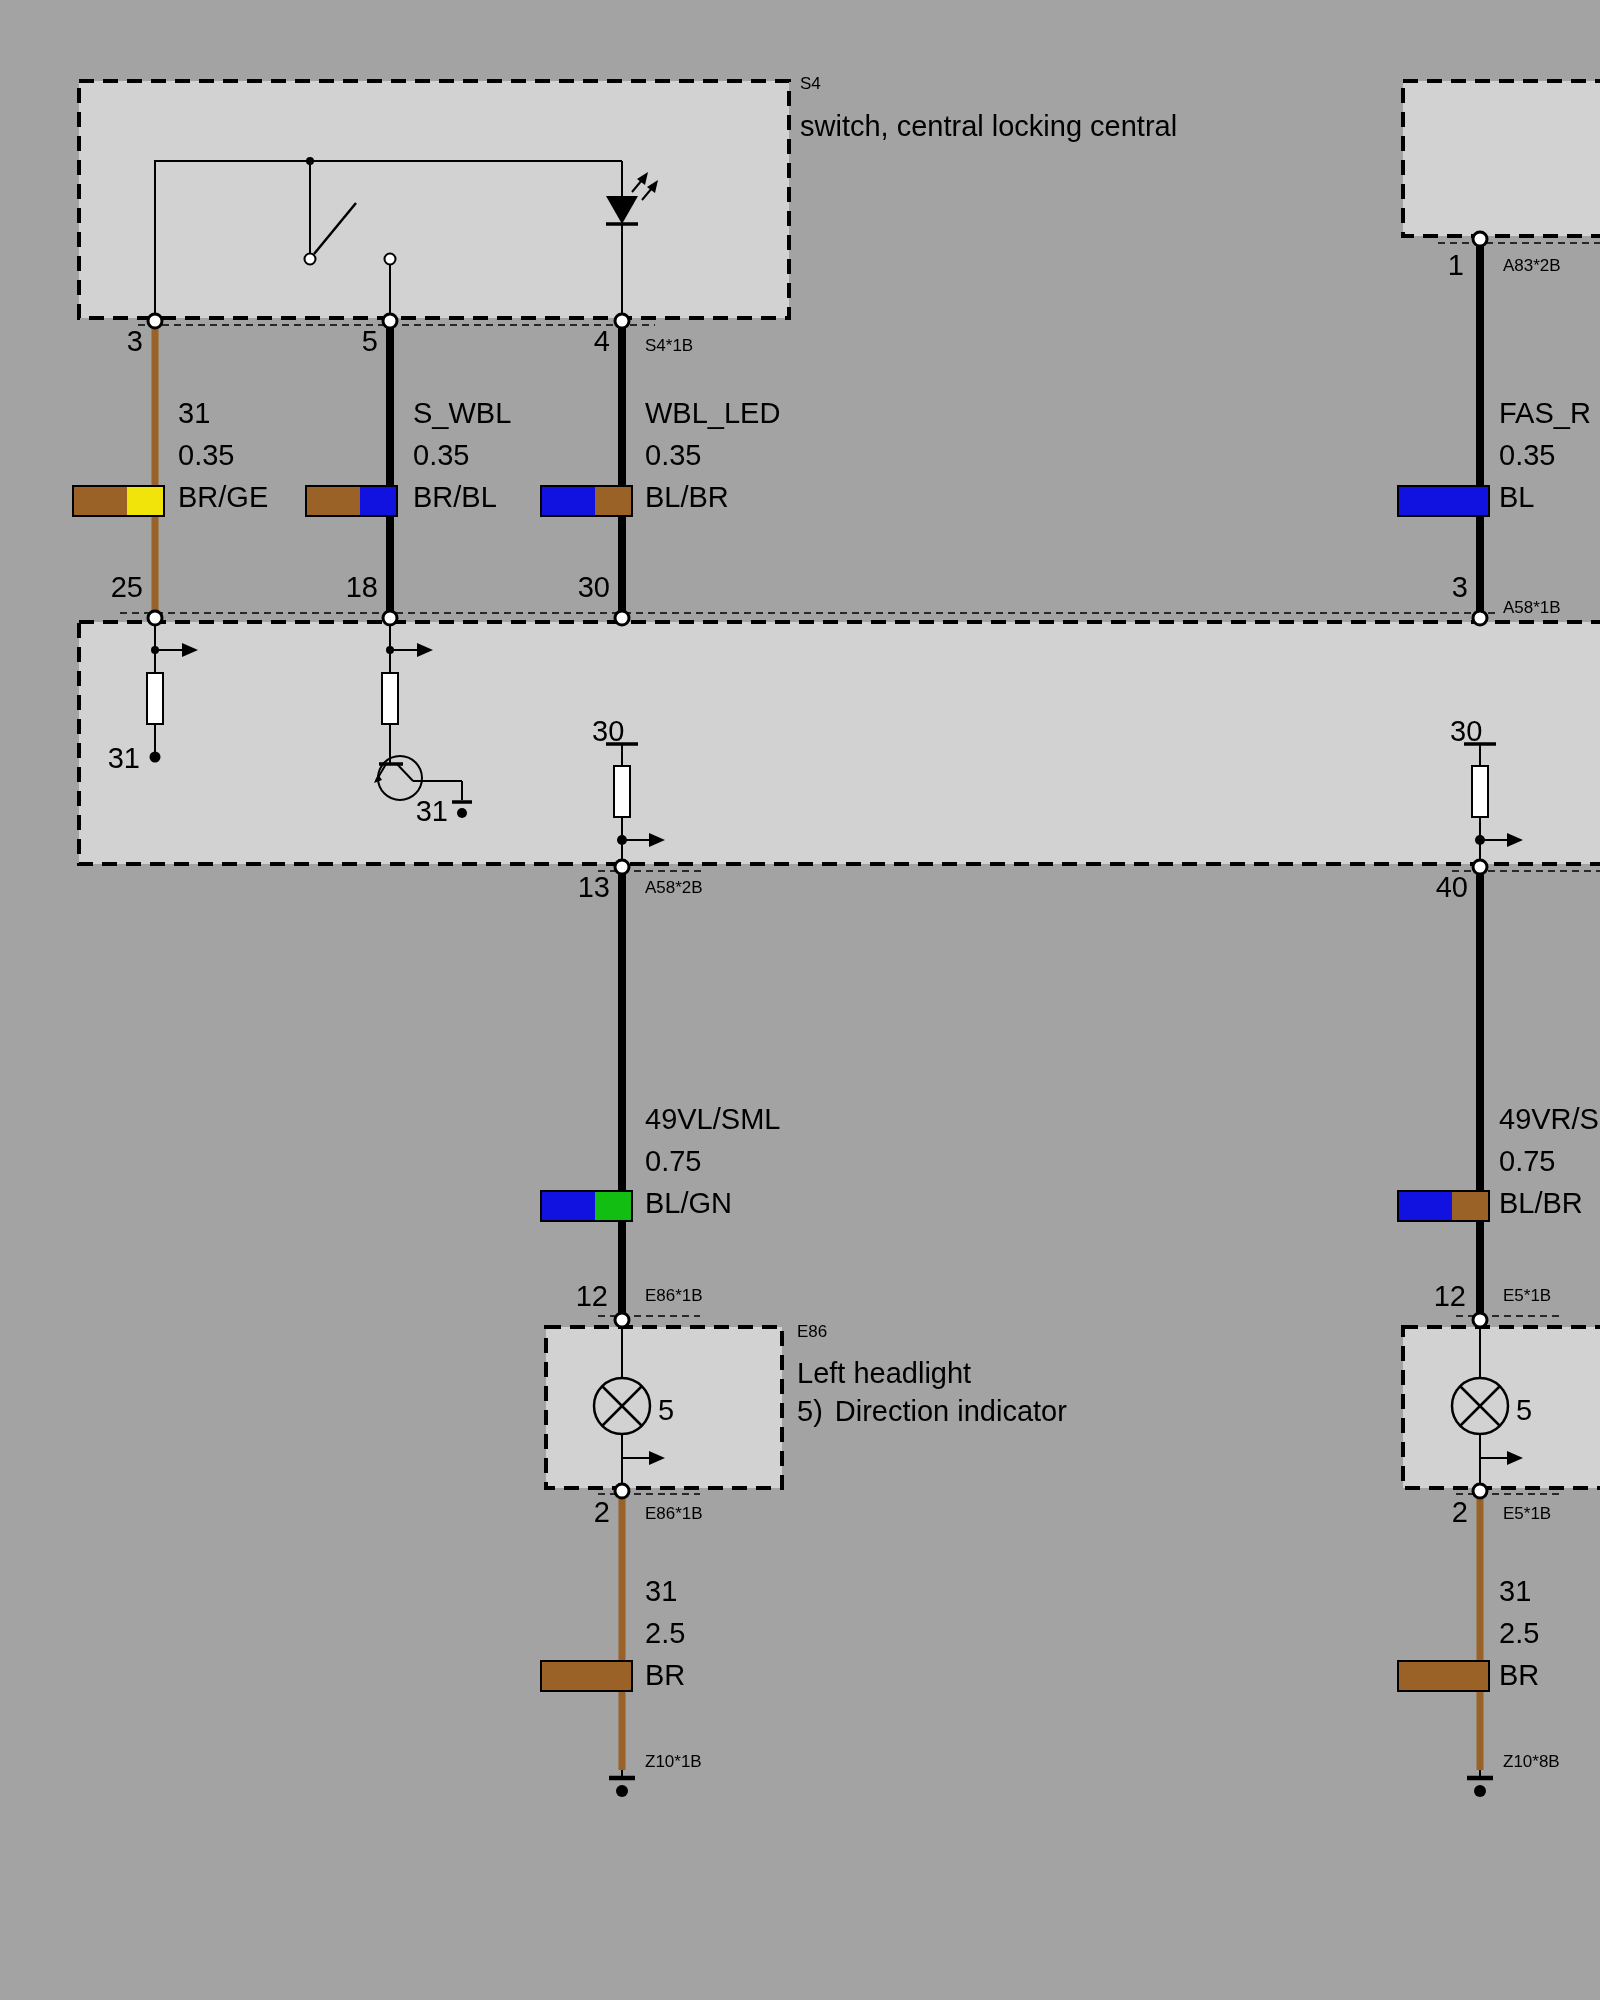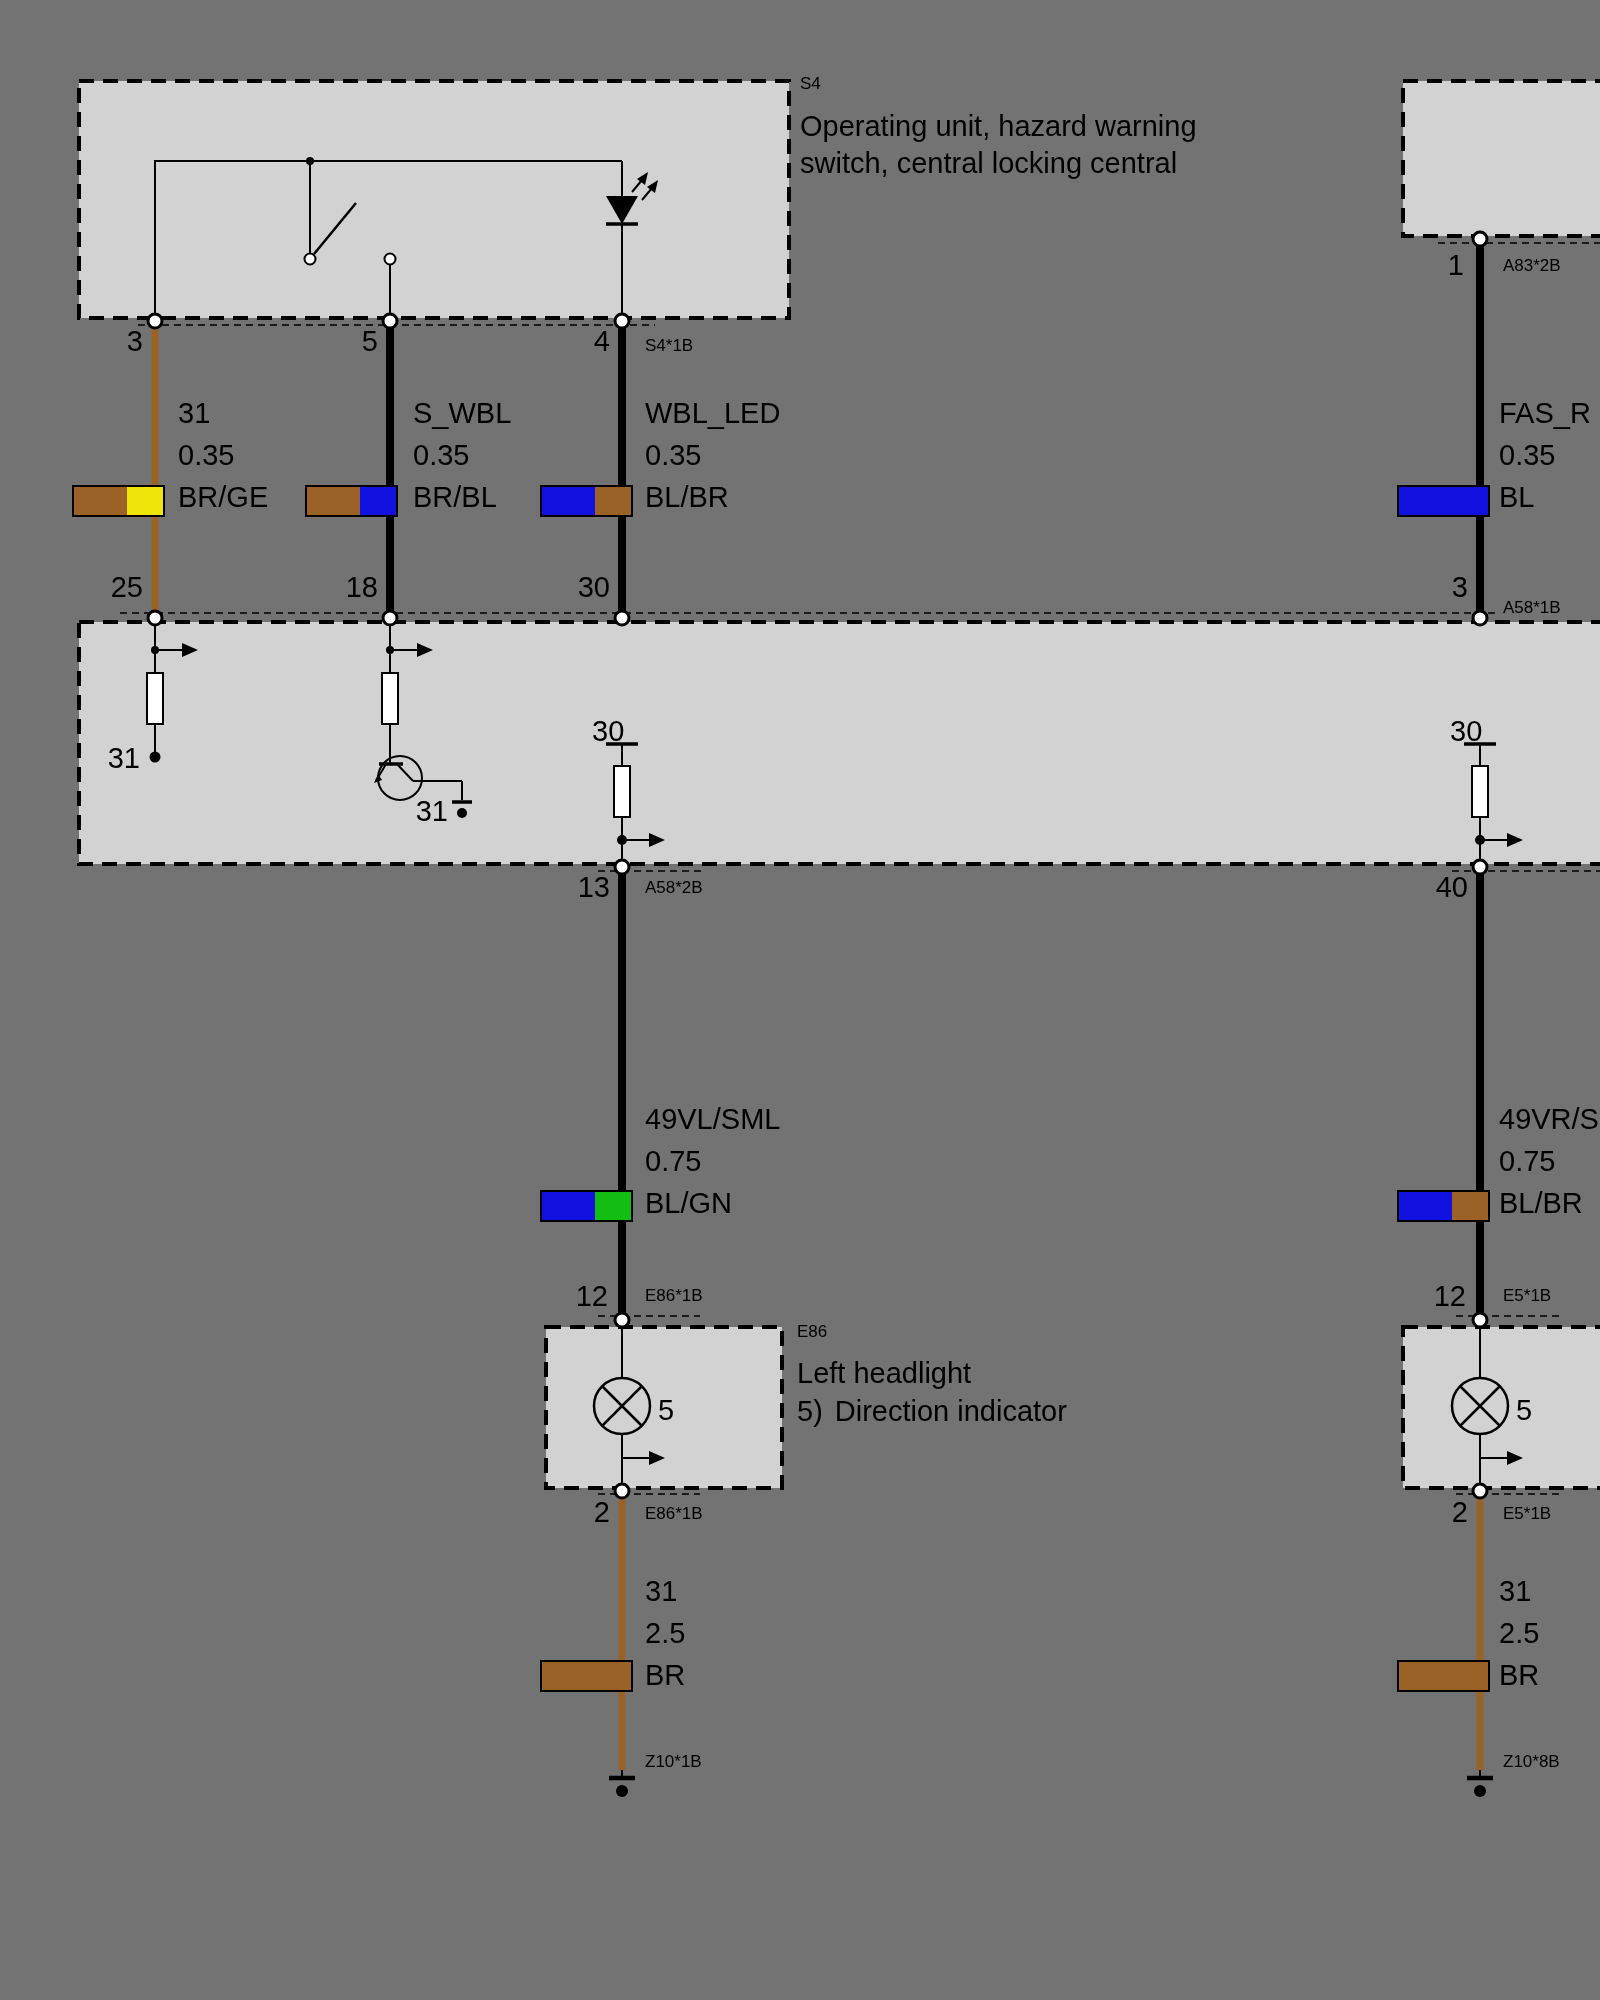--- a/index.html
+++ b/index.html
@@ -1,19 +1,19 @@
 <!DOCTYPE html>
 <html><head>
 <meta charset="utf-8">
 <style>
   * { margin:0; padding:0; box-sizing:border-box; }
   html,body { background:#ffffff; }
   .canvas {
     position:relative; width:1600px; height:2000px;
-    background:#737373; overflow:hidden;
+    background:#a3a3a3; overflow:hidden;
     font-family:"Liberation Sans", sans-serif; color:#000;
   }
   svg.layer { position:absolute; left:0; top:0; }
   .t { position:absolute; color:#000; white-space:nowrap; }
   .big { font-size:29px; line-height:42px; }
   .ttl { font-size:29px; line-height:37px; }
   .sm  { font-size:17px; line-height:20px; }
   .num { font-size:29px; line-height:34px; text-align:right; }
   .ctr { text-align:left; }
   .wl  { font-size:29px; line-height:42px; }
@@ -171,21 +171,20 @@
       <circle cx="1480" cy="867" r="7"></circle>
       <circle cx="622" cy="1320" r="7"></circle>
       <circle cx="1480" cy="1320" r="7"></circle>
       <circle cx="622" cy="1491" r="7"></circle>
       <circle cx="1480" cy="1491" r="7"></circle>
     </g>
   </svg>
 
   <div class="t sm" style="left:800px;top:74px">S4</div>
   <div class="t ttl" style="left:800px;top:108px">
-    <span style="display:block">Operating unit, hazard warning</span>
     <span style="display:block">switch, central locking central</span>
   </div>
   <div class="t num" style="left:93px;top:324px;width:50px">3</div>
   <div class="t num" style="left:328px;top:324px;width:50px">5</div>
   <div class="t num" style="left:560px;top:324px;width:50px">4</div>
   <div class="t sm" style="left:645px;top:336px">S4*1B</div>
 
   <div class="t wl" style="left:178px;top:392px">
     <span class="wl-line">31</span>
     <span class="wl-line">0.35</span>

